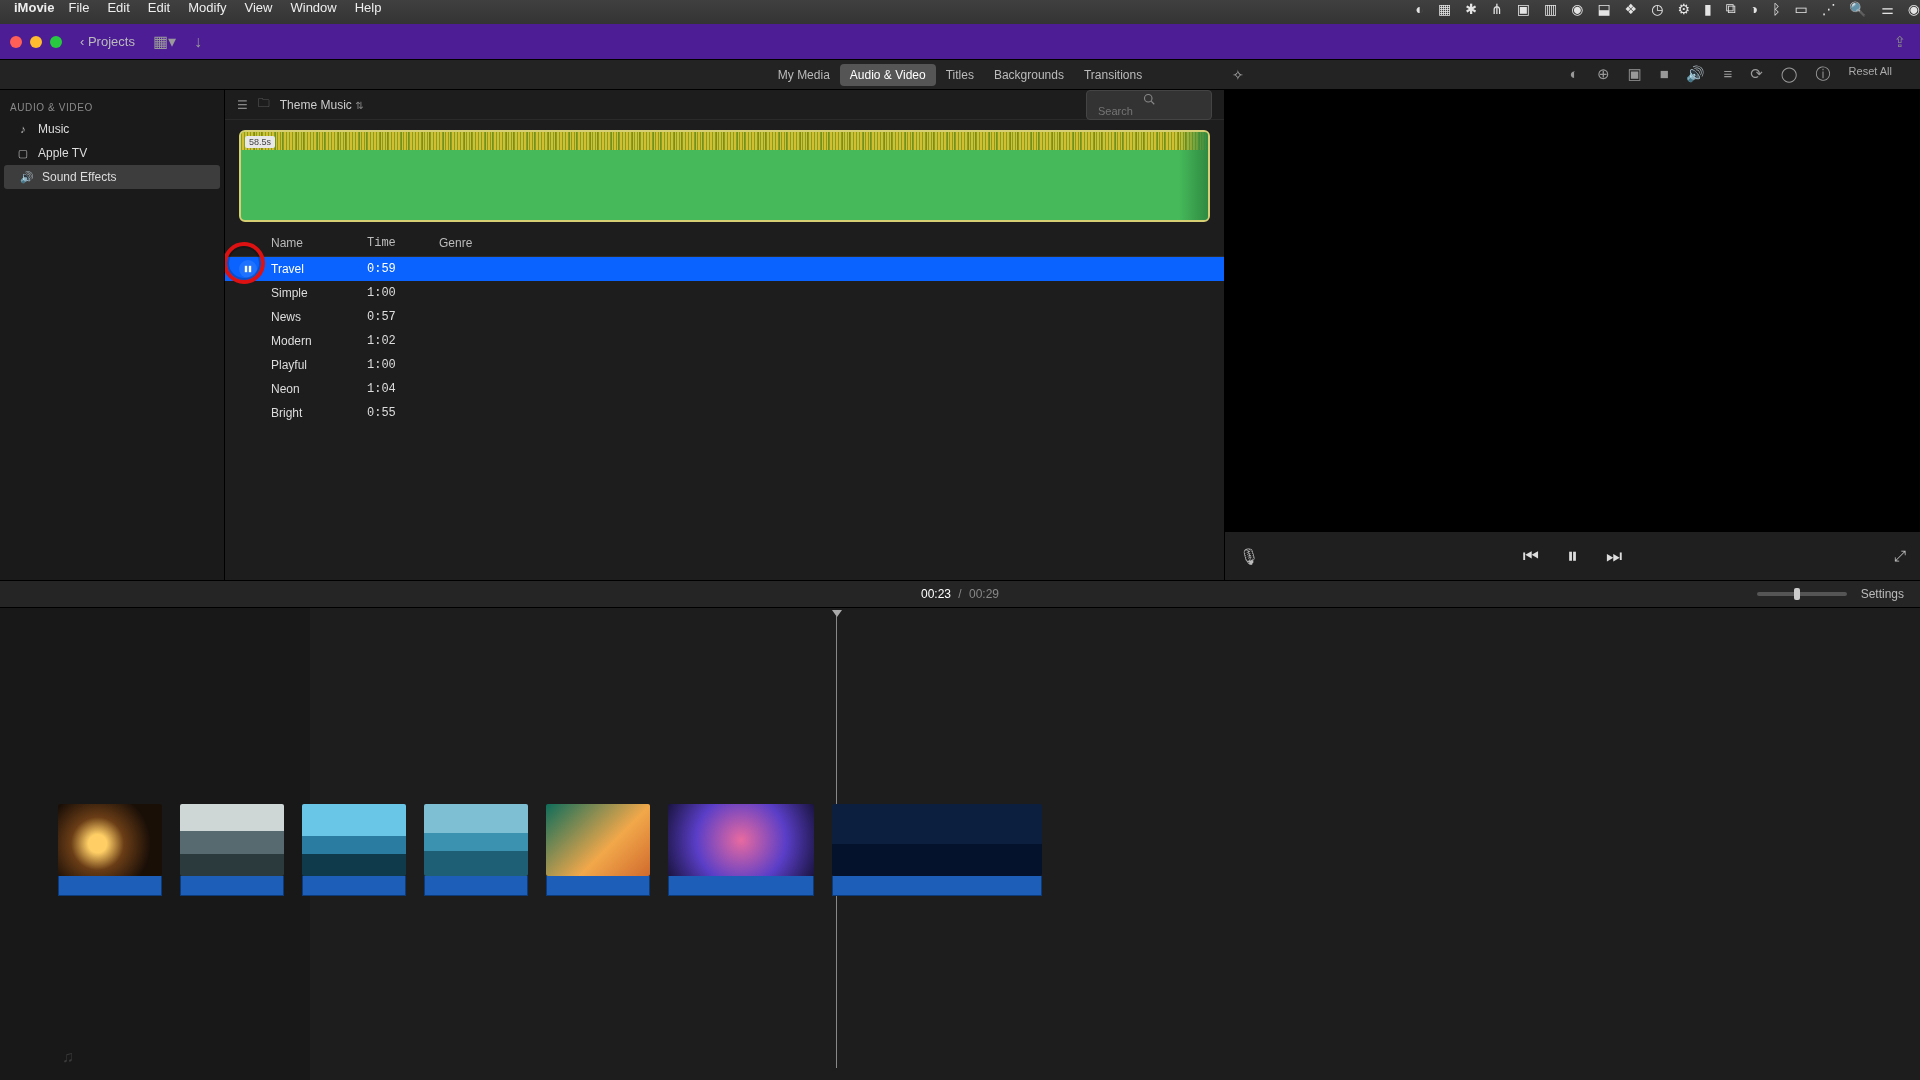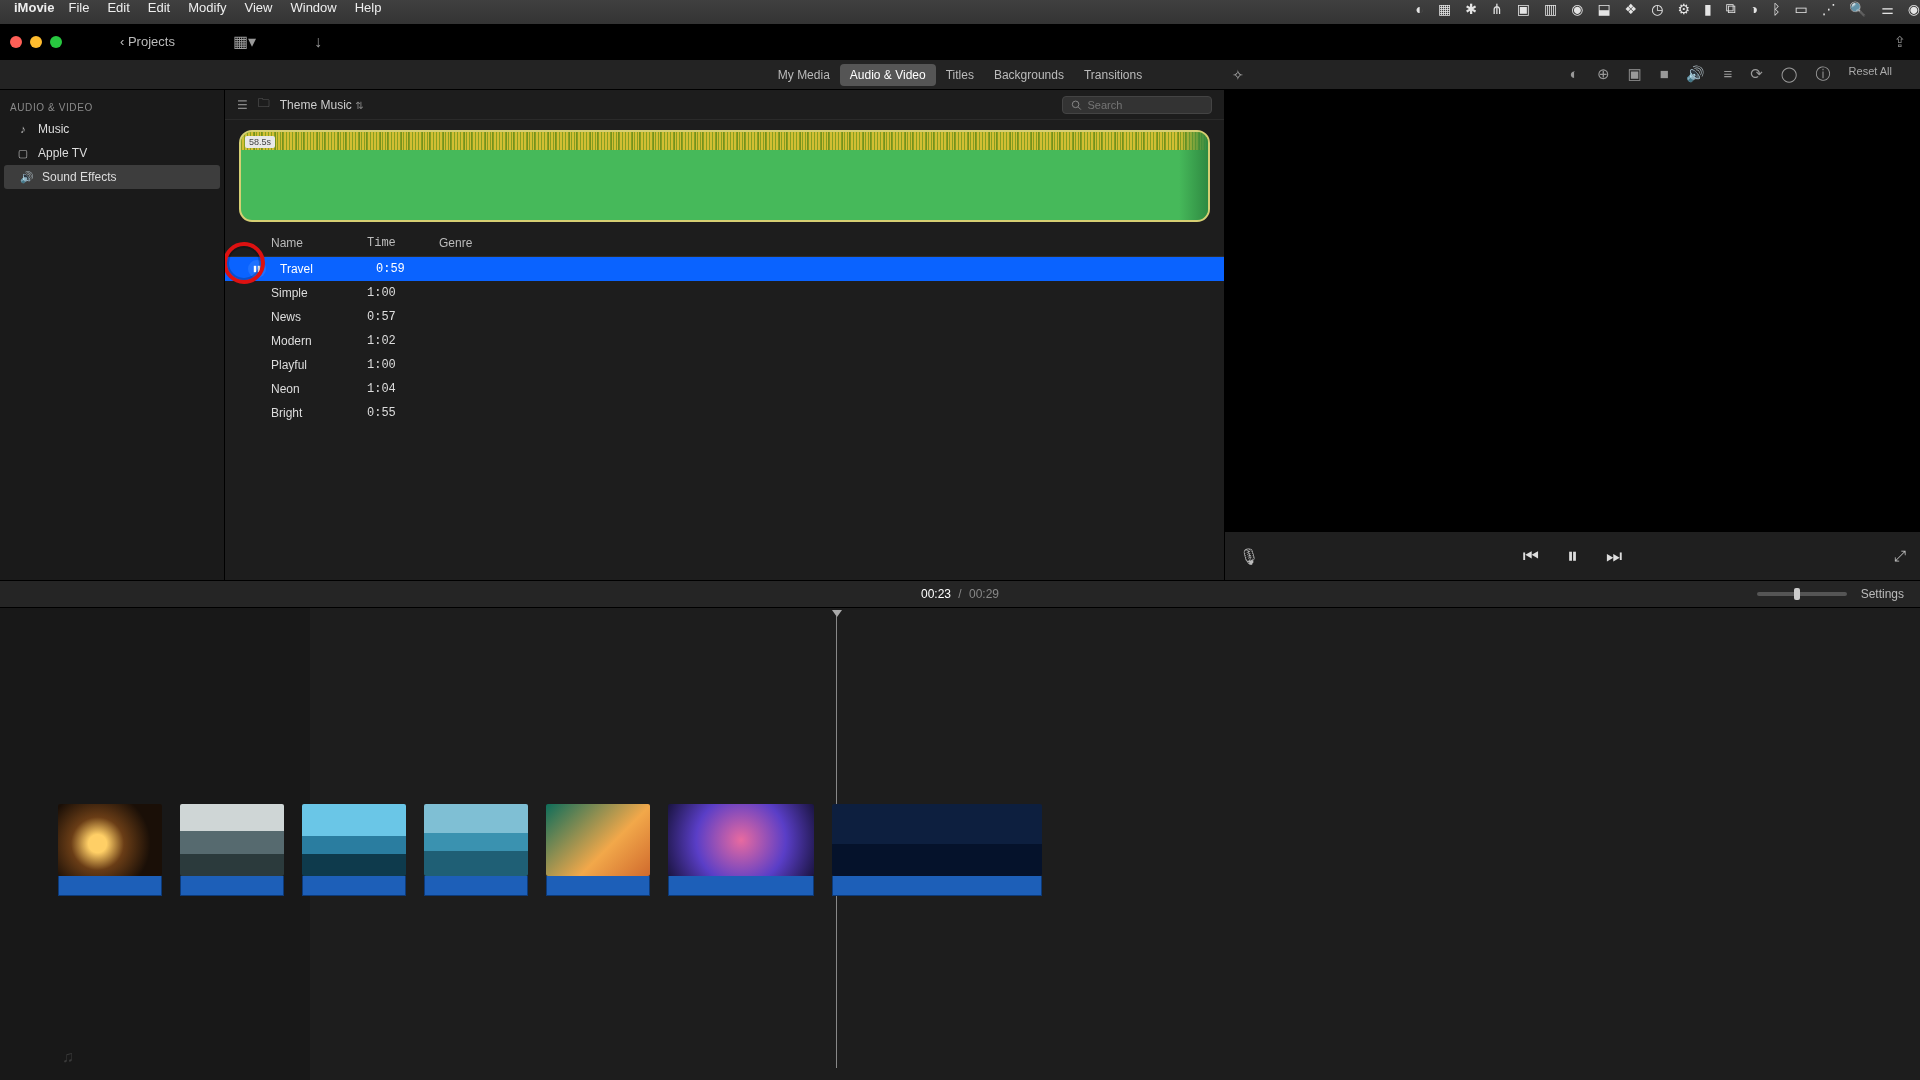--- a/index.html
+++ b/index.html
@@ -8,21 +8,21 @@
 
 .menubar { height:24px; background:linear-gradient(#404040,#343434); display:flex; align-items:flex-start; padding:0 0; font-size:13px; color:#eee; }
 .menubar .apple { font-size:15px; margin-right:14px; }
 .menubar .app { font-weight:600; margin-right:14px; }
 .menubar .menu-item { margin-right:18px; }
 .menubar .spacer { flex:1; }
 .menubar .tray { display:flex; gap:14px; font-size:14px; align-items:center; }
 .menubar .tray span { opacity:.95; }
 
 
-.toolbar { height:36px; background:#000000; border-bottom:1px solid #000; display:flex; align-items:center; position:relative;gap:40px; }
+.toolbar { height:36px; background:#4c1d95; border-bottom:1px solid #000; display:flex; align-items:center; position:relative; }
 .traffic { display:flex; gap:8px; margin-left:10px; }
 .traffic span { width:12px; height:12px; border-radius:50%; display:block; }
 .tl-close{background:#ff5f57;} .tl-min{background:#febc2e;} .tl-max{background:#28c840;}
 .toolbar .back { margin-left:18px; color:#bbb; font-size:13px; }
 .toolbar .toolbtn { margin-left:18px; color:#9a9a9a; font-size:16px; }
 .window-title { position:absolute; left:0; right:0; text-align:center; color:#ccc; font-size:13px; pointer-events:none; }
 .toolbar .share { margin-left:auto; margin-right:14px; color:#888; font-size:15px; }
 
 
 .tabs-row { height:30px; background:#232323; border-bottom:1px solid #000; display:flex; align-items:center; }
@@ -41,38 +41,38 @@
 .sidebar { width:225px; background:#1a1a1a; border-right:1px solid #000; padding-top:6px; }
 .sidebar .hdr { font-size:10px; letter-spacing:.6px; color:#8a8a8a; padding:6px 10px 4px; }
 .side-item { display:flex; align-items:center; gap:8px; font-size:12px; color:#ddd; padding:5px 10px 5px 16px; }
 .side-item.active { background:#3d3d3d; border-radius:3px; margin:0 4px; }
 .side-item .ico { width:14px; height:14px; display:inline-flex; align-items:center; justify-content:center; font-size:11px; color:#bbb; }
 
 .browser { flex:1; background:#1d1d1d; display:flex; flex-direction:column; border-right:1px solid #000; min-width:0; }
 .browser-hdr { height:30px; display:flex; align-items:center; gap:10px; padding:0 12px; border-bottom:1px solid #2a2a2a; }
 .browser-hdr .crumb { font-size:12px; color:#ccc; }
 .browser-hdr .crumb-ico { font-size:12px; color:#888; }
-.browser-hdr .search-wrap { margin-left:auto; display:flex; align-items:center; background:#333; border:1px solid #444; border-radius:4px; padding:2px 8px; width:150px; }
+.browser-hdr .search-wrap { margin-left:auto; display:flex; align-items:center; background:#333; border:1px solid #444; border-radius:4px; padding:2px 8px; width:126px;flex-direction:column; }
 .browser-hdr .search-wrap svg { width:12px; height:12px; fill:#888; }
 .browser-hdr input { background:transparent; border:none; outline:none; color:#ccc; font-size:11px; margin-left:6px; width:100%; }
 
-.waveform { margin:10px 14px 8px; height:92px; border:2px solid #d6cf73; background:#46b95a; position:relative; overflow:hidden; border-radius:13px; }
+.waveform { margin:10px 14px 8px; height:92px; border:2px solid #d6cf73; background:#46b95a; position:relative; overflow:hidden; border-radius:6px; }
 .waveform .wave-top { position:absolute; top:0; left:0; right:0; height:18px; background:#d2be33; }
 .waveform .spikes { position:absolute; top:0; left:0; right:0; height:18px; background:
   repeating-linear-gradient(90deg,#7a9a1f 0 1px,transparent 1px 3px),
   repeating-linear-gradient(90deg,transparent 0 6px,#678817 6px 7px); opacity:.85; }
 .waveform .dim { position:absolute; top:0; bottom:0; right:0; width:3%; background:linear-gradient(90deg,transparent,#2f8a42); }
 .waveform .badge { position:absolute; top:4px; left:4px; background:#e8e8e8; color:#444; font-size:9px; padding:1px 4px; border-radius:2px; }
 
 .track-table { flex:1; overflow:auto; font-size:12px; }
 .track-table .thead { display:flex; color:#bbb; border-bottom:1px solid #2d2d2d; padding:4px 0; position:relative; }
 .track-table .thead .col { padding:2px 0; }
 .col-play{width:46px;} .col-name{width:96px;} .col-time{width:72px;font-family:Liberation Mono, monospace;} .col-genre{flex:1;}
 .track-row { display:flex; align-items:center; height:24px; color:#ddd; }
-.track-row.selected { background:#0a63ff; color:#fff;padding-left:9px; }
+.track-row.selected { background:#0a63ff; color:#fff; }
 .track-row .cell { padding:0; }
 .track-row .play { width:46px; display:flex; justify-content:center; }
 .play-badge { width:18px; height:18px; border-radius:50%; background:#1f72ff; display:flex; align-items:center; justify-content:center; }
 .play-badge svg { width:8px; height:8px; fill:#fff; }
 
 
 .red-ring { position:absolute; width:42px; height:42px; border:4px solid #d11; border-radius:50%; pointer-events:none; box-shadow:0 0 0 2px rgba(0,0,0,.2) inset; }
 
 .viewer { width:695px; background:#000; position:relative; display:flex; flex-direction:column; }
 .screen { flex:1; background:#000; }

